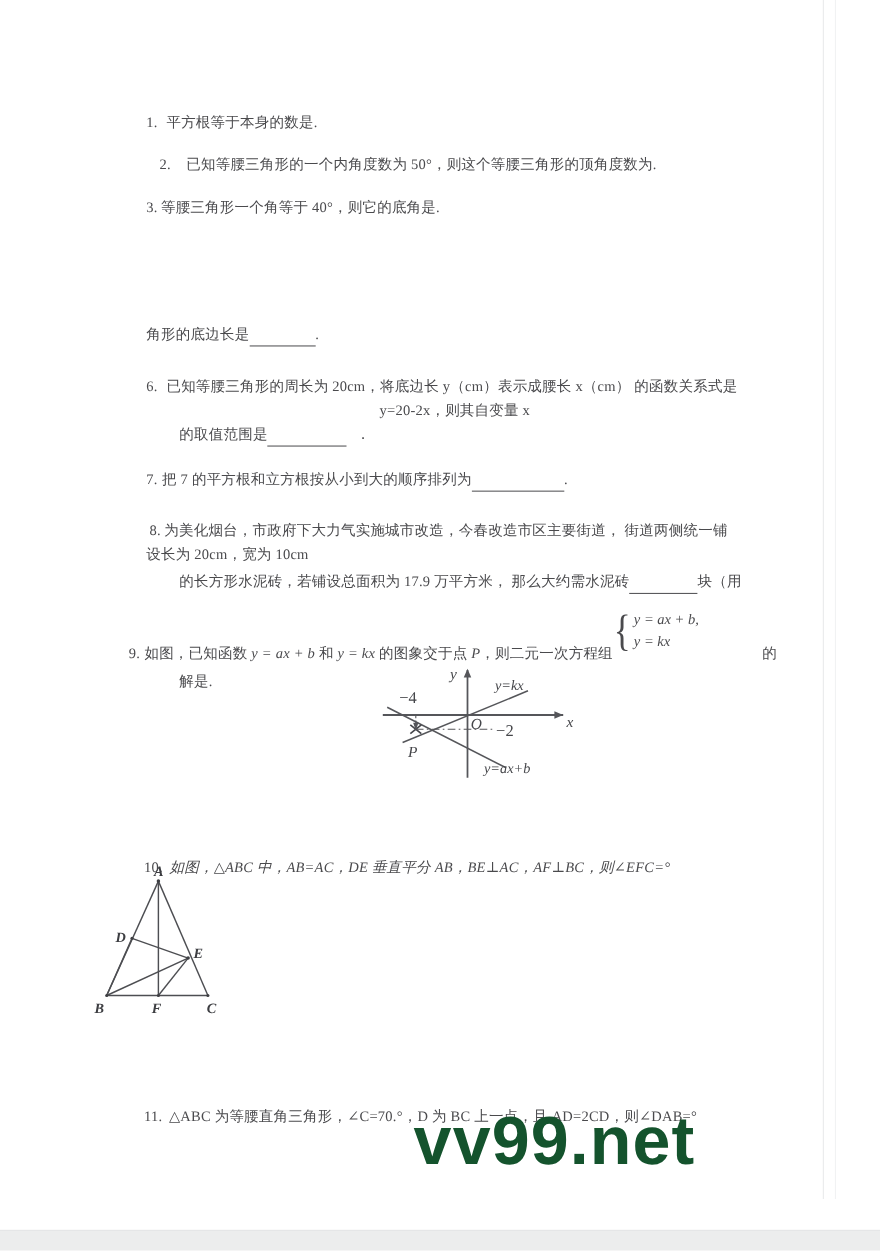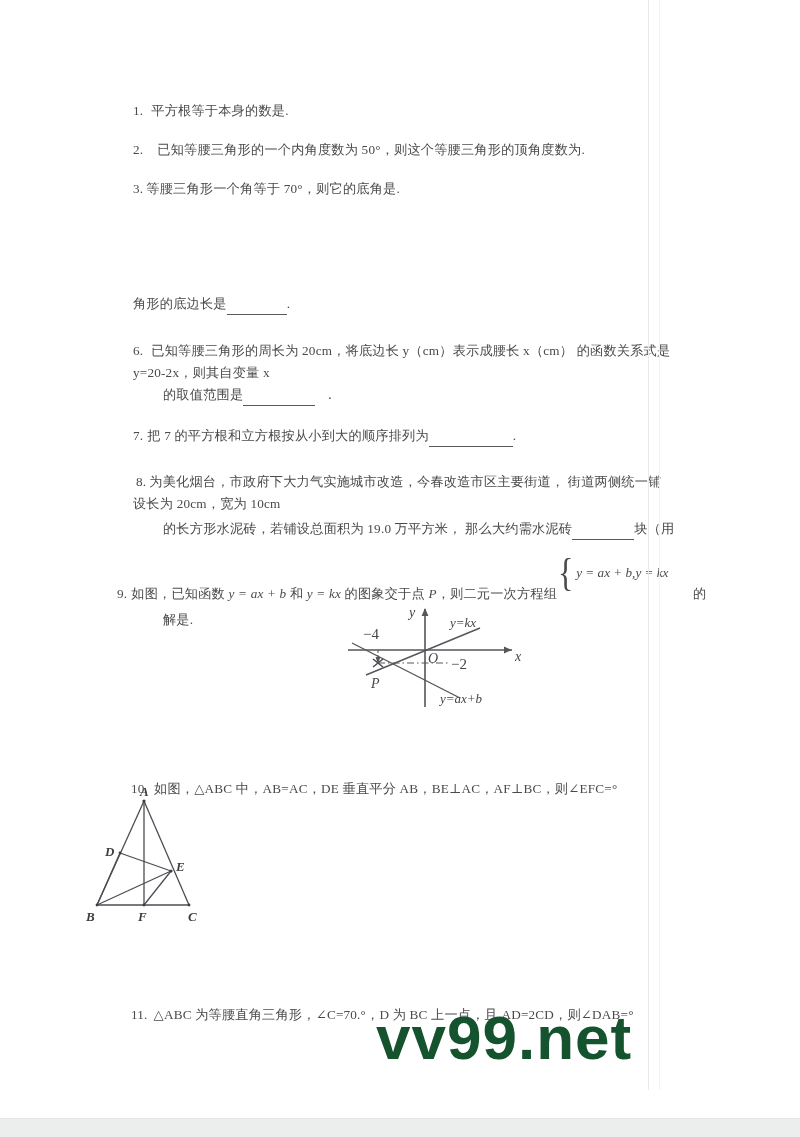--- a/index.html
+++ b/index.html
@@ -11,21 +11,21 @@
     width: 800px;
     height: 1137px;
     position: relative;
     font-family: "Liberation Serif", "DejaVu Serif", serif;
     overflow: hidden;
   }
 
   #page {
     position: absolute;
     left: 0; top: 0;
-    width: 660px;
+    width: 760px;
     height: 1137px;
     background: #ffffff;
     box-sizing: border-box;
   }
 
   
   .edge-right {
     position: absolute;
     top: 0; right: 11px;
     width: 1px; height: 1090px;
@@ -64,21 +64,21 @@
     font-size: 13.2px;
     line-height: 21px;
     letter-spacing: 0.2px;
     white-space: pre-wrap;
   }
   .q .blank {
     display: inline-block;
     border-bottom: 1px solid #5a5a5d;
     vertical-align: baseline;
   }
-  .ital { }
+  .ital { font-style: italic; }
   .math { font-style: italic; font-family: "Liberation Serif", serif; }
 
   
   .watermark {
     position: absolute;
     left: 376px;
     top: 1002px;
     font-family: Liberation Sans, sans-serif;
     font-size: 62px;
     font-weight: bold;
@@ -105,71 +105,71 @@
   .brace {
     font-size: 40px;
     line-height: 40px;
     font-family: "Liberation Serif", serif;
     transform: scaleX(0.8);
     color: #4a4a4d;
     margin-right: 1px;
   }
   .sys-lines {
     display: flex;
-    flex-direction: row;
+    flex-direction: column;
     font-size: 13.2px;
     line-height: 20px;
   }
 </style>
 </head>
 <body>
 
 <div id="page">
 
   <div class="content">
 
     <div class="q" style="left:112px; top:79px; width:600px;">
       <span>1.</span><span style="display:inline-block;width:8px;"></span><span>平方根等于本身的数是.</span>
     </div>
 
-    <div class="q" style="left:112px; top:118px; width:600px;">
+    <div class="q" style="left:124px; top:118px; width:600px;">
       <span>2.</span><span style="display:inline-block;width:14px;"></span><span>已知等腰三角形的一个内角度数为 50°，则这个等腰三角形的顶角度数为.</span>
     </div>
 
     <div class="q" style="left:112px; top:157px; width:600px;">
-      <span>3.</span><span style="display:inline-block;width:3px;"></span><span>等腰三角形一个角等于 70°，则它的底角是.</span>
+      <span>3.</span><span style="display:inline-block;width:3px;"></span><span>等腰三角形一个角等于 40°，则它的底角是.</span>
     </div>
 
 
     <div class="q" style="left:112px; top:272px; width:582px;">
       <span>角形的底边长是</span><span class="blank" style="width:60px;">&nbsp;</span><span>.</span>
     </div>
 
     <div class="q" style="left:112px; top:319px; width:582px;">
       <span>6.</span><span style="display:inline-block;width:8px;"></span><span>已知等腰三角形的周长为 20cm，将底边长 y（cm）表示成腰长 x（cm） 的函数关系式是</span>
     </div>
-    <div class="q" style="left:112px; top:341px; width:582px;">
+    <div class="q" style="left:112px; top:341px; width:582px;text-align:center;">
       <span>y=20-2x，则其自变量 x</span>
     </div>
     <div class="q" style="left:142px; top:363px; width:582px;">
       <span>的取值范围是</span><span class="blank" style="width:72px;">&nbsp;</span><span style="display:inline-block;width:8px;"></span><span>．</span>
     </div>
 
     <div class="q" style="left:112px; top:404px; width:582px;">
       <span>7.</span><span style="display:inline-block;width:4px;"></span><span>把 7 的平方根和立方根按从小到大的顺序排列为</span><span class="blank" style="width:84px;">&nbsp;</span><span>.</span>
     </div>
 
     <div class="q" style="left:115px; top:450px; width:578px;">
       <span>8.</span><span style="display:inline-block;width:3px;"></span><span>为美化烟台，市政府下大力气实施城市改造，今春改造市区主要街道， 街道两侧统一铺</span>
     </div>
     <div class="q" style="left:112px; top:472px; width:578px;">
       <span>设长为 20cm，宽为 10cm</span>
     </div>
     <div class="q" style="left:142px; top:497px; width:578px;">
-      <span>的长方形水泥砖，若铺设总面积为 19.0 万平方米， 那么大约需水泥砖</span><span class="blank" style="width:62px;">&nbsp;</span><span>块（用</span>
+      <span>的长方形水泥砖，若铺设总面积为 17.9 万平方米， 那么大约需水泥砖</span><span class="blank" style="width:62px;">&nbsp;</span><span>块（用</span>
     </div>
 
     <div class="q" style="left:96px; top:562px; width:470px;">
       <span>9.</span><span style="display:inline-block;width:4px;"></span><span>如图，已知函数 </span><span class="math">y = ax + b</span><span> 和 </span><span class="math">y = kx</span><span> 的图象交于点 </span><span class="math">P</span><span>，则二元一次方程组</span>
     </div>
 
     <div class="sys">
       <span class="brace">{</span>
       <span class="sys-lines">
         <span class="math">y = ax + b,</span>

